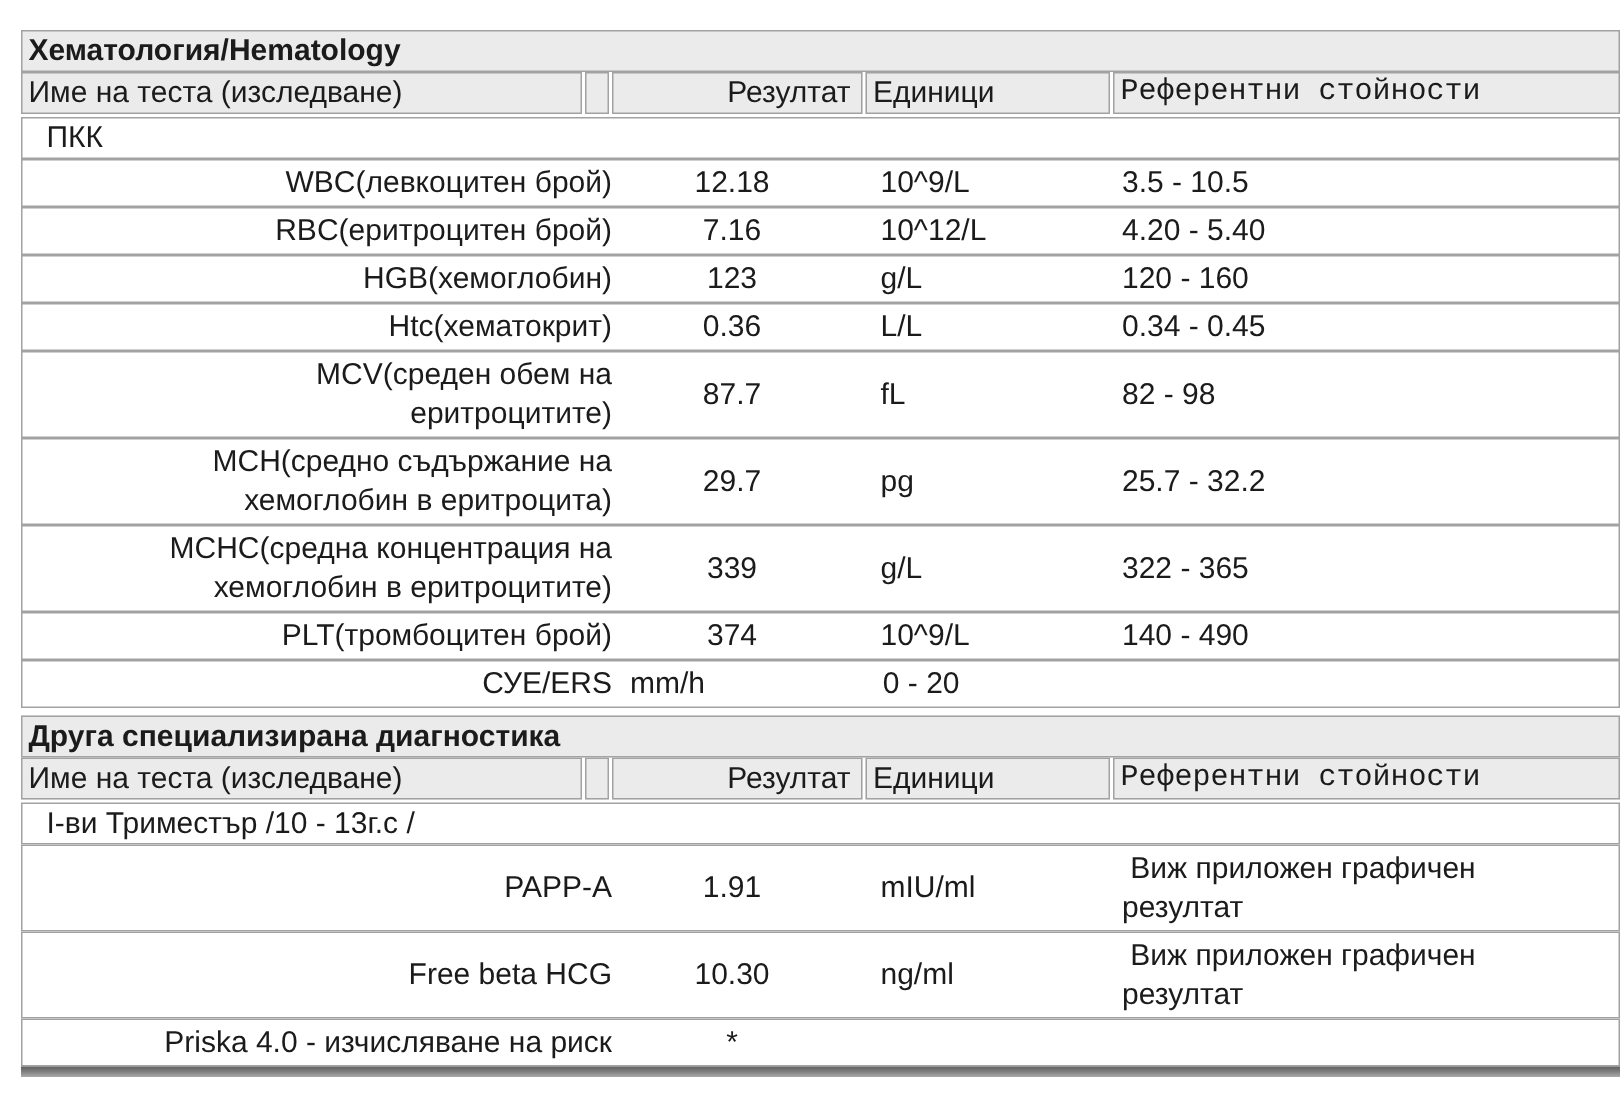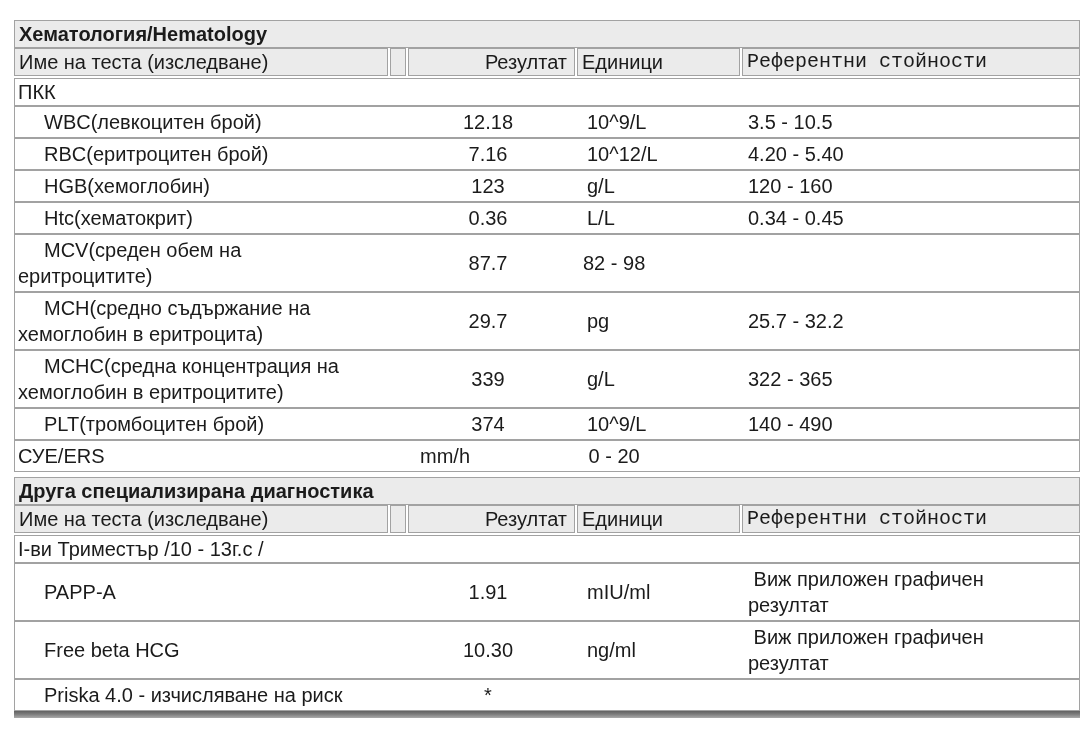--- a/index.html
+++ b/index.html
@@ -45,32 +45,33 @@
     background:var(--hbg);
     min-height:28px;
     line-height:26px;
     padding-left:4px;
   }
   .hcell.h-result{ text-align:right; padding-right:7px; padding-left:0; }
   .hcell.h-ref{ padding-left:4px;font-family:Liberation Mono, monospace; }
 
   .row.group{
     display:flex; align-items:center;
-    padding-left:3px;
+    padding-left:16px;
     min-height:26px;
   }
   .row.test, .row.flat{
     display:grid;
     grid-template-columns:393px 167px 165px 1fr;
     align-items:center;
   }
   .c-name{
     padding:2px 0 2px 3px;
     text-indent:26px;
     white-space:pre-wrap;
+    text-align:right;
   }
   .row.flat .c-name{ text-indent:0; }
   .c-result{ text-align:center; padding-right:7px; }
   .c-units{ padding-left:12px; }
   .c-ref{ padding:2px 0 2px 8px; white-space:pre-wrap; }
 
   .bottom-bar{
     height:7px;
     background:linear-gradient(to bottom, #626262 0%, #7c7c7c 45%, #ababab 100%);
   }
@@ -114,20 +115,21 @@
           <div class="row test">
     <div class="c-name">Htc(хематокрит)</div>
     <div class="c-result">0.36</div>
     <div class="c-units">L/L</div>
     <div class="c-ref">0.34 - 0.45</div>
   </div>
           <div class="row test">
     <div class="c-name">MCV(среден обем на
 еритроцитите)</div>
     <div class="c-result">87.7</div>
+    <div class="c-units">fL</div>
     <div class="c-ref">82 - 98</div>
   </div>
           <div class="row test">
     <div class="c-name">MCH(средно съдържание на
 хемоглобин в еритроцита)</div>
     <div class="c-result">29.7</div>
     <div class="c-units">pg</div>
     <div class="c-ref">25.7 - 32.2</div>
   </div>
           <div class="row test">

